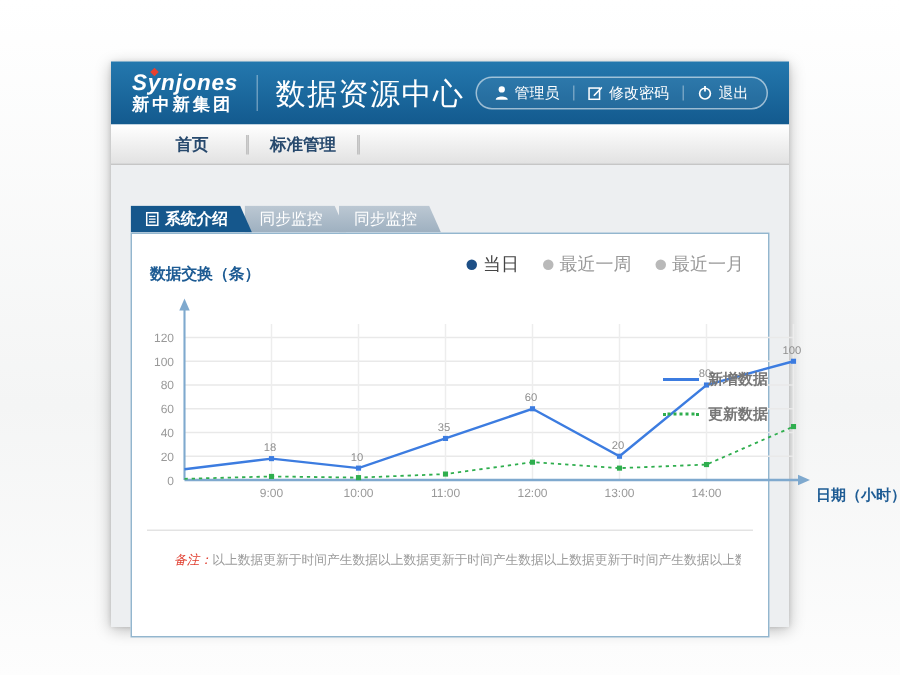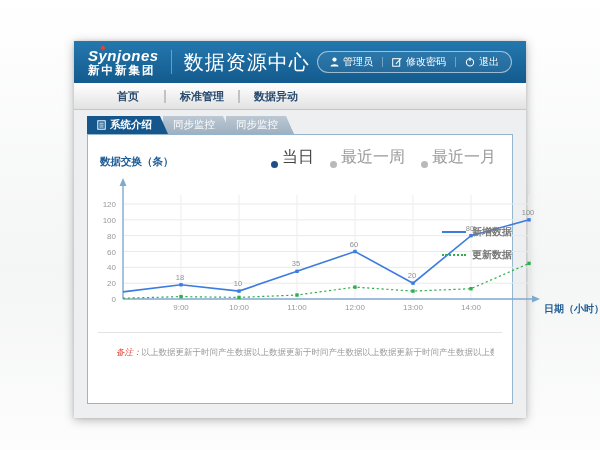--- a/index.html
+++ b/index.html
@@ -28,29 +28,29 @@
        border:1px solid rgba(255,255,255,.55);border-radius:11px;padding:3px 12px;
        font-size:10px;color:#fff;background:rgba(255,255,255,.06);}
   .u-item{display:flex;align-items:center;gap:4px;cursor:pointer;white-space:nowrap;}
   .u-sep{width:1px;height:10px;background:rgba(255,255,255,.35);}
   
   .nav{height:26px;flex:0 0 26px;background:linear-gradient(180deg,#ffffff,#e2e2e2);
        border-bottom:1px solid #c6c6c6;display:flex;align-items:center;padding-left:18px;}
   .nav-item{width:72px;text-align:center;font-size:11px;font-weight:bold;color:#27496d;cursor:pointer;}
   .nav-sep{width:1px;height:13px;background:#c2c2c2;}
   
-  .content{flex:1;padding:6px 13px 0;position:relative;}
+  .content{flex:1;padding:27px 13px 0;position:relative;}
   .tabs{display:flex;height:18px;position:relative;}
   .tab{display:flex;align-items:center;gap:4px;padding:0 16px 0 10px;font-size:10.5px;color:#fff;
        clip-path:polygon(0 0,calc(100% - 8px) 0,100% 100%,0 100%);cursor:pointer;position:relative;}
   .tab.active{background:#15578c;font-weight:bold;}
   .tab.inactive{background:linear-gradient(180deg,#bcc8d3,#9eb0c0);margin-left:-5px;}
   .panel{position:relative;background:#fff;border:1px solid #93b6ce;height:268px;}
   .filters{position:absolute;top:12px;right:16px;display:flex;gap:16px;align-items:center;}
-  .f-item{display:flex;align-items:flex-end;gap:4px;font-size:16px;cursor:pointer;}
+  .f-item{display:flex;align-items:center;gap:4px;font-size:12px;cursor:pointer;}
   .f-dot{width:7px;height:7px;border-radius:50%;flex:0 0 7px;}
   .ylabel{position:absolute;left:12px;top:20px;font-size:10.5px;font-weight:bold;color:#1e5c94;}
   .chart-wrap{position:absolute;left:8px;top:40px;width:512px;height:150px;}
   .legend{position:absolute;right:0;top:90px;display:flex;flex-direction:column;gap:9px;font-weight:bold;}
   .lg-row{display:flex;align-items:center;gap:6px;font-size:10px;color:#777;cursor:pointer;}
   .lg-sample{width:24px;height:0;}
   .divider{position:absolute;left:10px;right:10px;top:197px;border-top:1px solid #e3e3e3;}
   .note{position:absolute;left:28px;right:18px;top:212px;font-size:8.5px;color:#9b9b9b;
         white-space:nowrap;overflow:hidden;}
   .note-label{color:#e03c2d;font-style:italic;}
@@ -95,21 +95,20 @@
     </div>
   </header>
 
   <nav class="nav" id="nav">
       <div class="nav-item active">首页</div>
       <div class="nav-sep"></div>
       <div class="nav-sep"></div>
       <div class="nav-item">标准管理</div>
       <div class="nav-sep"></div>
       <div class="nav-sep"></div>
-      <div class="nav-item">数据异动</div>
     </nav>
 
   <div class="content">
     <div class="tabs" id="tabs">
         <div class="tab active" style="z-index: 10;">
           <svg width="9" height="10" viewBox="0 0 9 10">
             <rect x="0.8" y="0.8" width="7.4" height="8.4" fill="none" stroke="#fff" stroke-width="1"></rect>
             <line x1="2.3" y1="3.2" x2="6.7" y2="3.2" stroke="#fff" stroke-width="0.9"></line>
             <line x1="2.3" y1="5.1" x2="6.7" y2="5.1" stroke="#fff" stroke-width="0.9"></line>
             <line x1="2.3" y1="7" x2="6.7" y2="7" stroke="#fff" stroke-width="0.9"></line>

